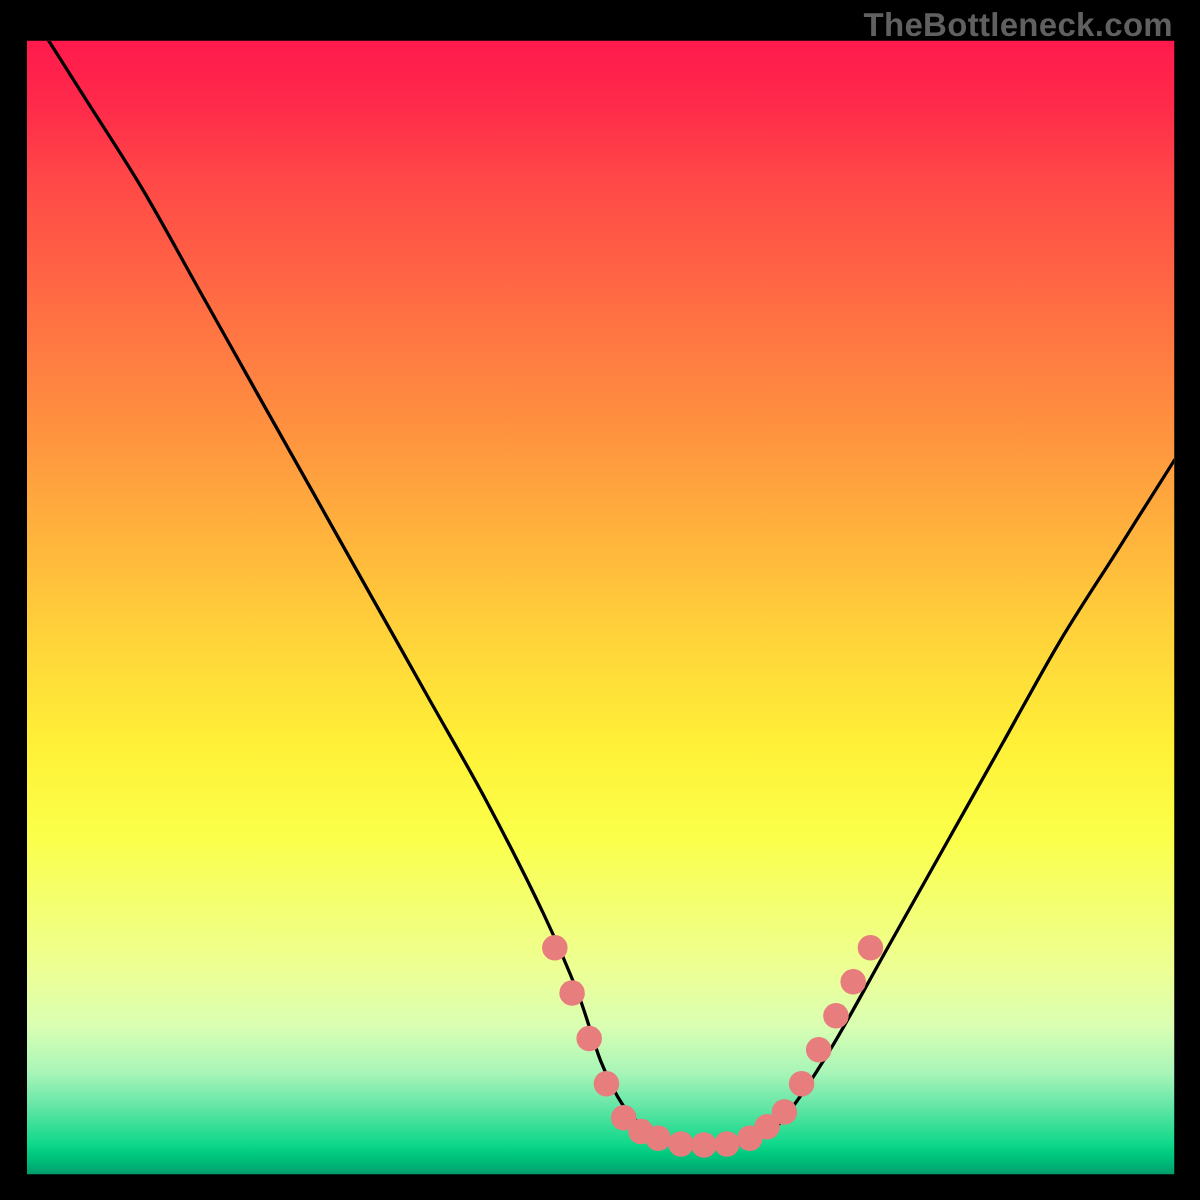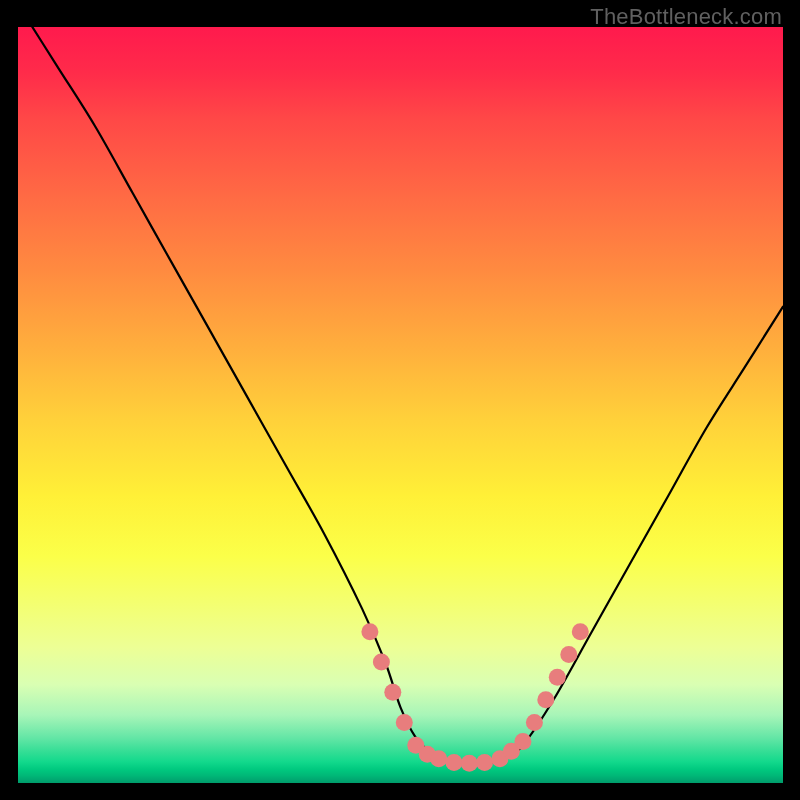--- a/index.html
+++ b/index.html
@@ -10,21 +10,21 @@
     position: relative;
     overflow: hidden;
     font-family: Arial, Helvetica, sans-serif;
   }
   .watermark {
     position: absolute;
     top: 4px;
     right: 18px;
     color: #606060;
     font-size: 22px;
-    font-weight: normal;
+    font-weight: bold;
     z-index: 10;
     letter-spacing: 0.2px;
   }
   .plot-area {
     position: absolute;
     left: 18px;
     top: 27px;
     width: 765px;
     height: 756px;
     overflow: hidden;

